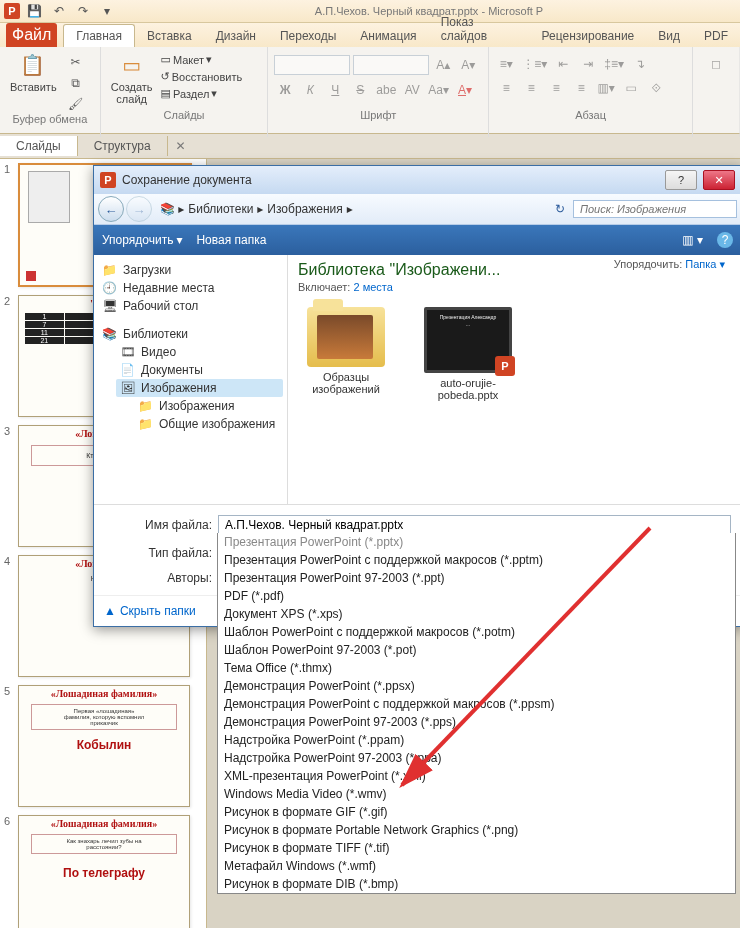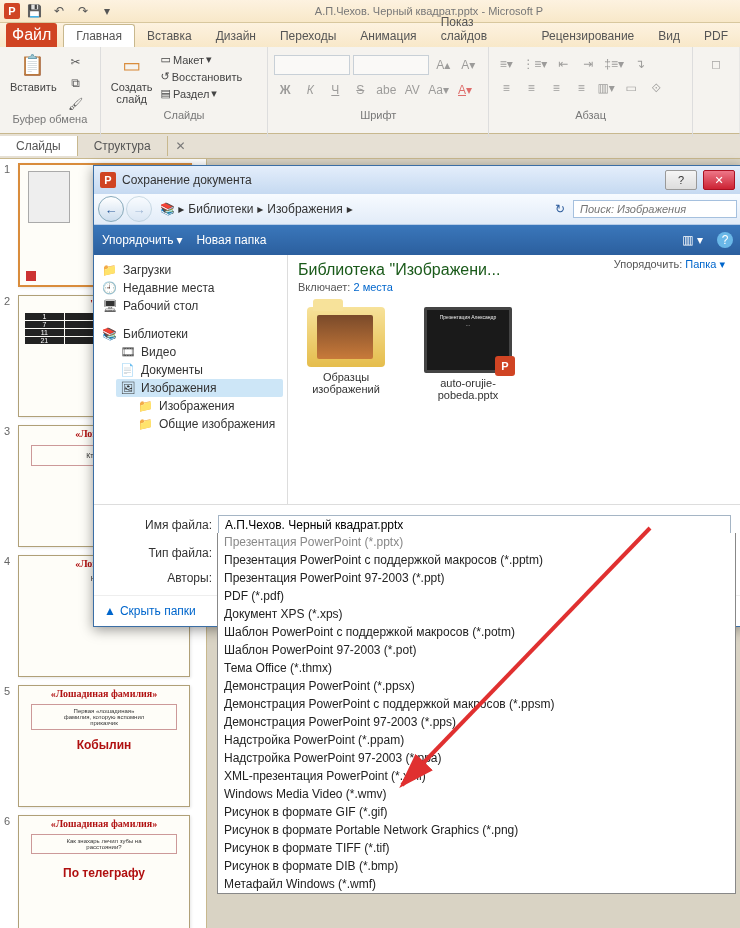--- a/index.html
+++ b/index.html
@@ -390,22 +390,22 @@
     <div class="dd-item">Демонстрация PowerPoint (*.ppsx)</div>
     <div class="dd-item">Демонстрация PowerPoint с поддержкой макросов (*.ppsm)</div>
     <div class="dd-item">Демонстрация PowerPoint 97-2003 (*.pps)</div>
     <div class="dd-item">Надстройка PowerPoint (*.ppam)</div>
     <div class="dd-item">Надстройка PowerPoint 97-2003 (*.ppa)</div>
     <div class="dd-item">XML-презентация PowerPoint (*.xml)</div>
     <div class="dd-item">Windows Media Video (*.wmv)</div>
     <div class="dd-item">Рисунок в формате GIF (*.gif)</div>
     <div class="dd-item">Рисунок в формате Portable Network Graphics (*.png)</div>
     <div class="dd-item">Рисунок в формате TIFF (*.tif)</div>
+    <div class="dd-item">Метафайл Windows (*.wmf)</div>
     <div class="dd-item">Рисунок в формате DIB (*.bmp)</div>
-    <div class="dd-item">Метафайл Windows (*.wmf)</div>
   </div>
 
 <svg class="arrow-svg" width="300" height="290">
   <defs>
       <marker id="ah" markerWidth="10" markerHeight="10" refX="8" refY="3" orient="auto">
         <path d="M0,0 L9,3 L0,6 Z" fill="#e03030"></path>
       </marker>
     </defs>
   <line x1="270" y1="8" x2="22" y2="265" stroke="#e03030" stroke-width="4" marker-end="url(#ah)"></line>
 </svg>

